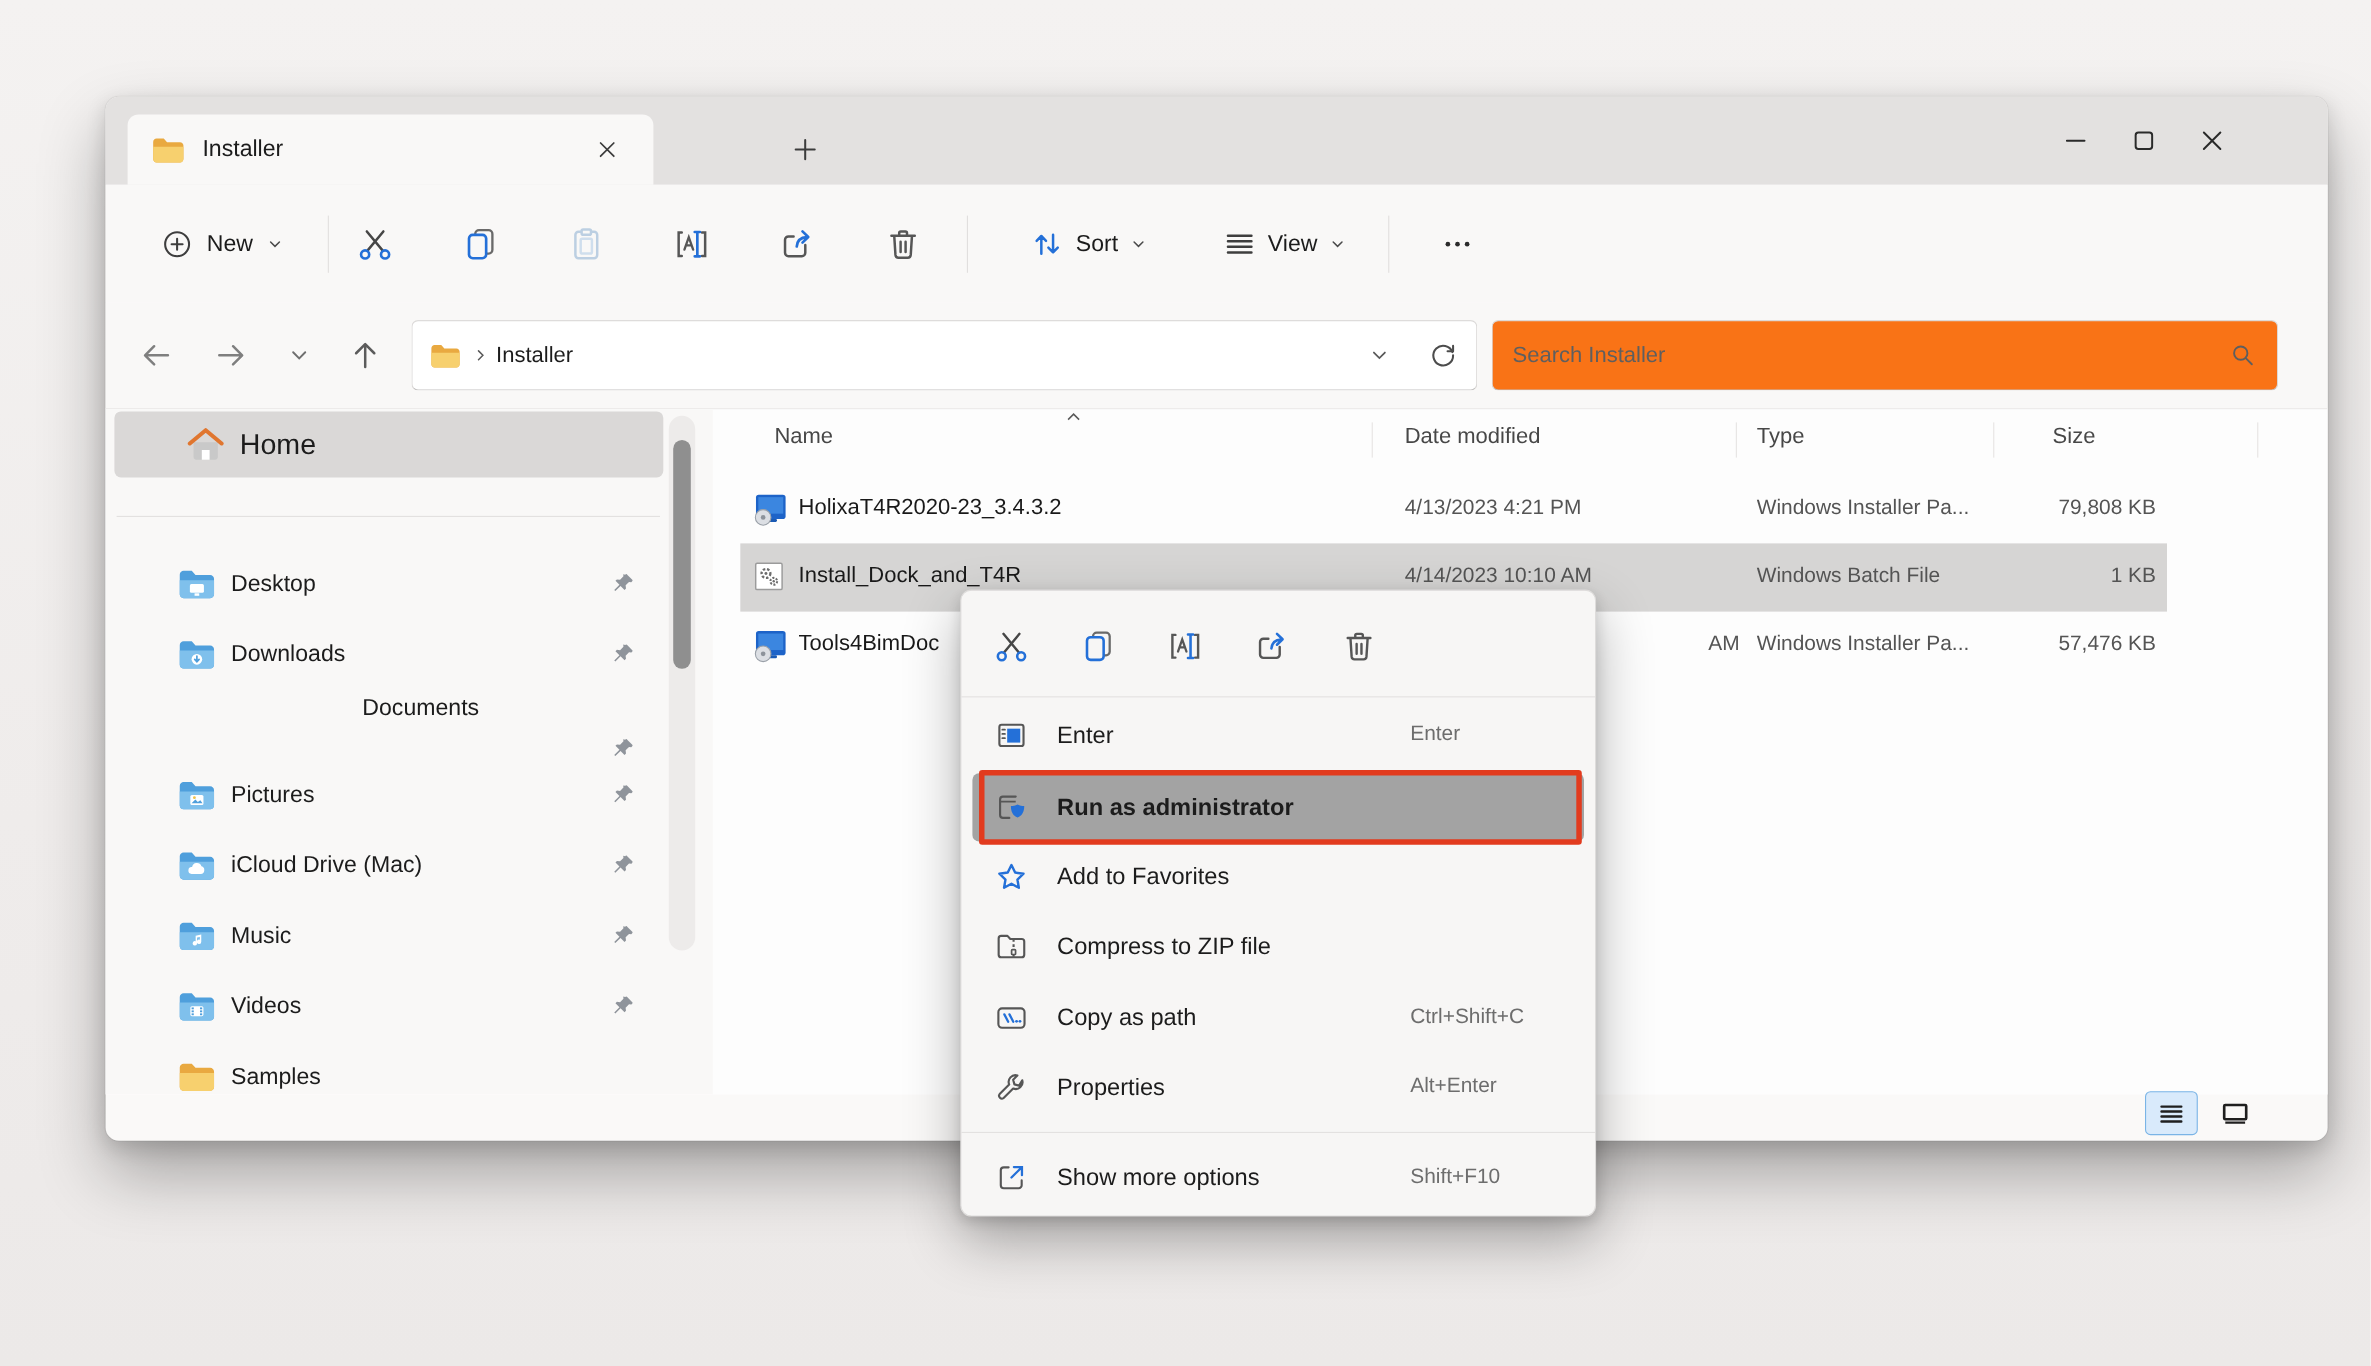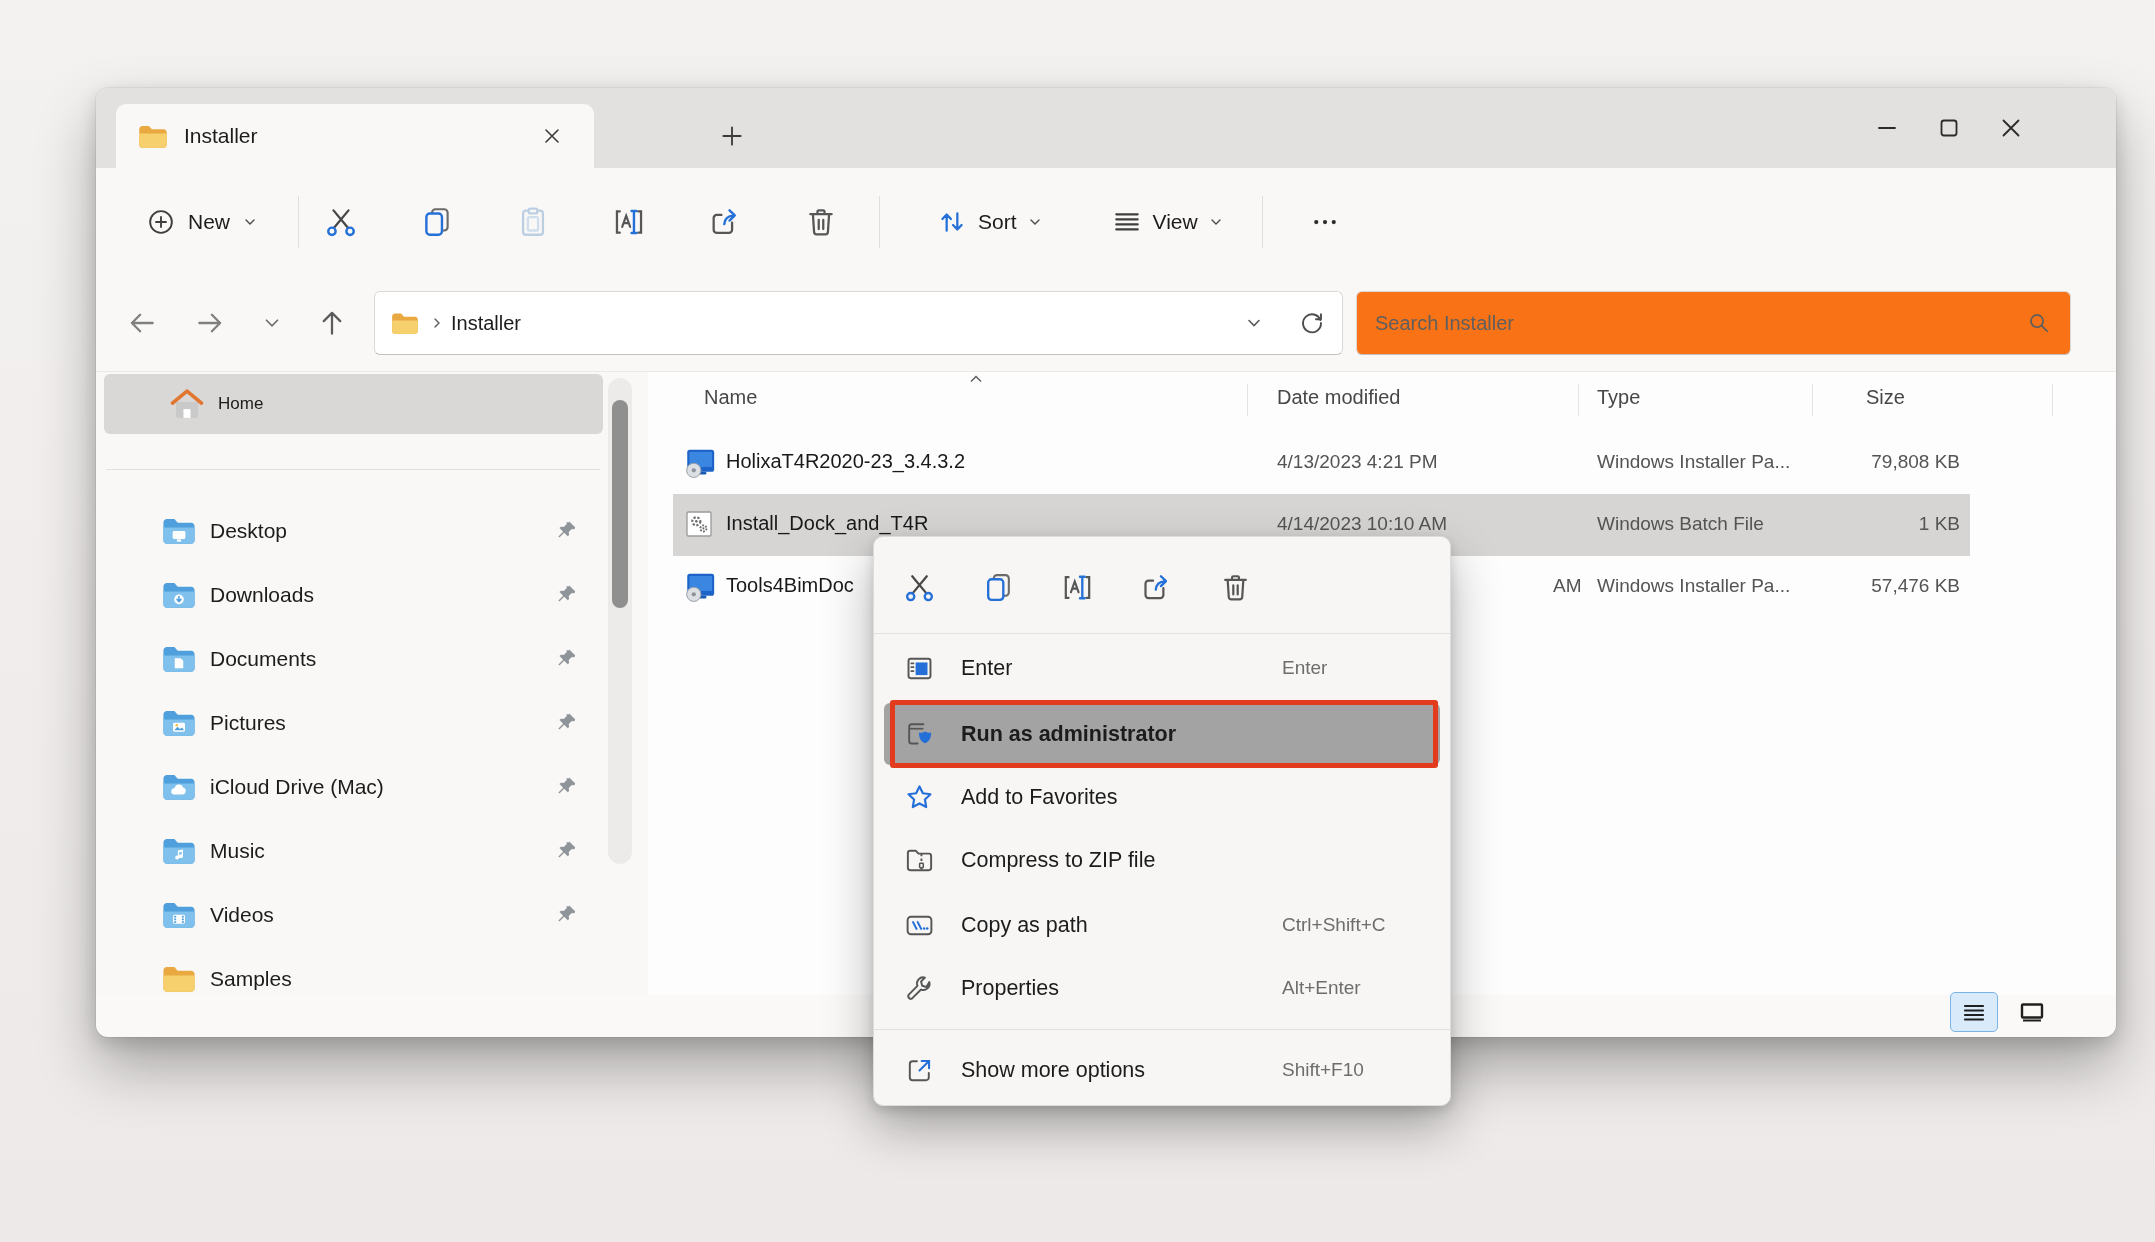--- a/index.html
+++ b/index.html
@@ -57,21 +57,21 @@
   .search-box input { flex:1; border:none; outline:none; font-size:20px; color:#3a3a3a;
     font-family:inherit; background:transparent; }
   .search-box input::placeholder { color:#5f5f5f; opacity:1; }
 
   
   .content { position:absolute; left:0; right:0; top:283px; bottom:42px; background:#fdfdfd;
     border-top:1px solid #ebe9e8; overflow:hidden; }
   .sidebar { position:absolute; left:0; top:0; bottom:0; width:552px; background:#f9f8f7; }
   .home-item { position:absolute; left:8px; top:2px; width:499px; height:60px; background:#dad8d7;
     border-radius:6px; display:flex; align-items:center; padding-left:66px; gap:14px; }
-  .home-label { font-size:17px; color:#1c1c1c; }
+  .home-label { font-size:26px; color:#1c1c1c; }
   .sidebar-divider { position:absolute; left:10px; width:494px; top:97px; height:1px; background:#e3e1e0; }
   .side-item { position:absolute; left:8px; width:499px; height:58px; display:flex; align-items:center;
     padding-left:58px; gap:14px; border-radius:6px; }
   .side-label { font-size:21px; color:#1c1c1c; white-space:nowrap; }
   .side-pin { margin-left:auto; margin-right:26px; display:flex; }
   .side-scroll-track { position:absolute; left:512px; top:6px; width:24px; height:486px; background:#edebea; border-radius:12px; }
   .side-scroll-thumb { position:absolute; left:4px; top:22px; width:16px; height:208px; background:#8f8f8f; border-radius:8px; }
 
   
   .filelist { position:absolute; left:552px; right:0; top:0; bottom:0; }
@@ -329,21 +329,21 @@
               <path d="M12 10.6v3.2M10.6 12.6l1.4 1.5 1.4-1.5" stroke="#4f9fdc" stroke-width="1.1" fill="none" stroke-linecap="round"></path>
           </svg>
           <span class="side-label">Downloads</span>
           <span class="side-pin">
             <svg width="22" height="22" viewBox="0 0 20 20">
                 <path d="M12.1 2.2a1.2 1.2 0 0 1 1.9.2l3.6 3.6a1.2 1.2 0 0 1 .2 1.9l-.7.5-1.8-.2-2.8 2.8.3 2.6-1.2 1.2-3.3-3.3-4.3 4.3-.9-.9 4.3-4.3-3.3-3.3 1.2-1.2 2.6.3 2.8-2.8-.2-1.8z" fill="#8f949b"></path>
               </svg>
           </span>
         </div>
 
-        <div class="side-item" style="top:258px;">
+        <div class="side-item" style="top:246px;flex-direction:column;">
           <svg width="34" height="28" viewBox="0 0 24 19">
             <path d="M1 3.5C1 2.1 2.1 1 3.5 1h5.2l2.4 2.7h9.4c1.4 0 2.5 1.1 2.5 2.5V16c0 1.4-1.1 2.5-2.5 2.5h-17C2.1 18.5 1 17.4 1 16z" fill="#4f9fdc"></path>
             <path d="M1 7h22v9c0 1.4-1.1 2.5-2.5 2.5h-17C2.1 18.5 1 17.4 1 16z" fill="#7fc0ec"></path>
             <path d="M9 9h4.2l1.8 1.8V16H9z" fill="#ffffff"></path>
           </svg>
           <span class="side-label">Documents</span>
           <span class="side-pin">
             <svg width="22" height="22" viewBox="0 0 20 20">
                 <path d="M12.1 2.2a1.2 1.2 0 0 1 1.9.2l3.6 3.6a1.2 1.2 0 0 1 .2 1.9l-.7.5-1.8-.2-2.8 2.8.3 2.6-1.2 1.2-3.3-3.3-4.3 4.3-.9-.9 4.3-4.3-3.3-3.3 1.2-1.2 2.6.3 2.8-2.8-.2-1.8z" fill="#8f949b"></path>
               </svg>

